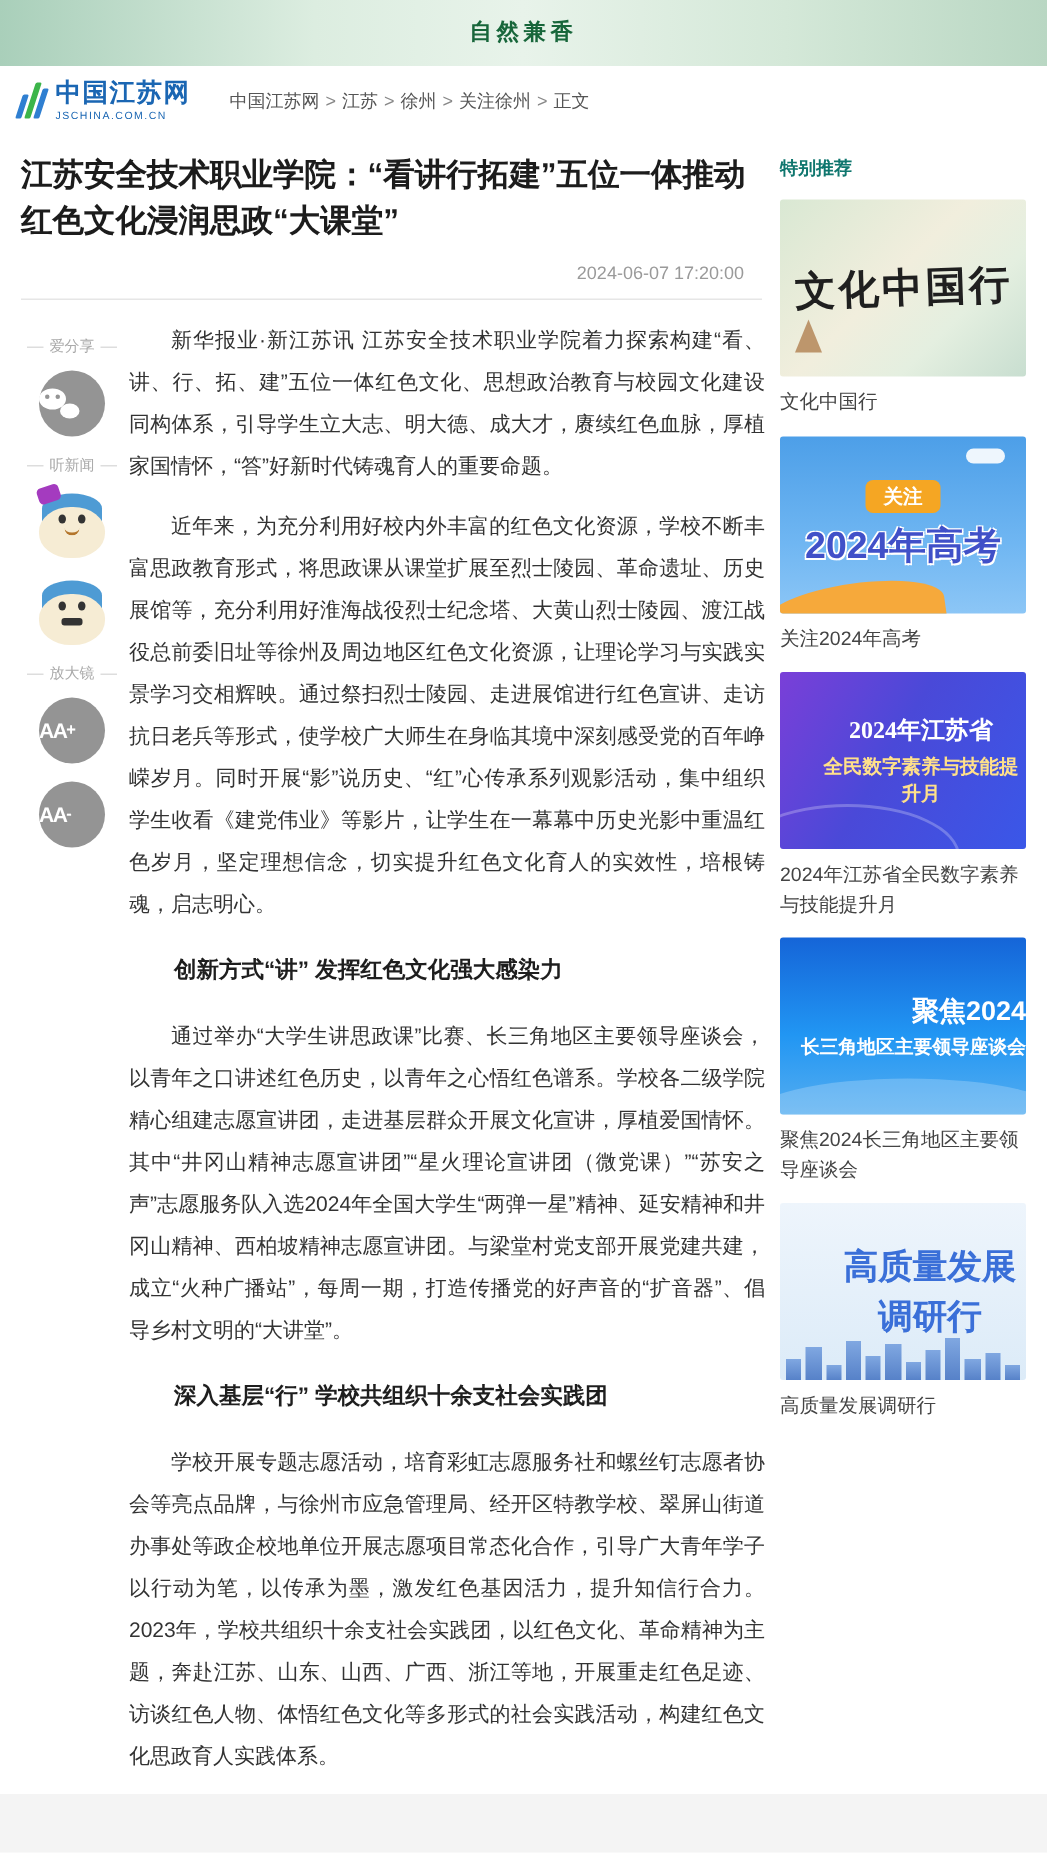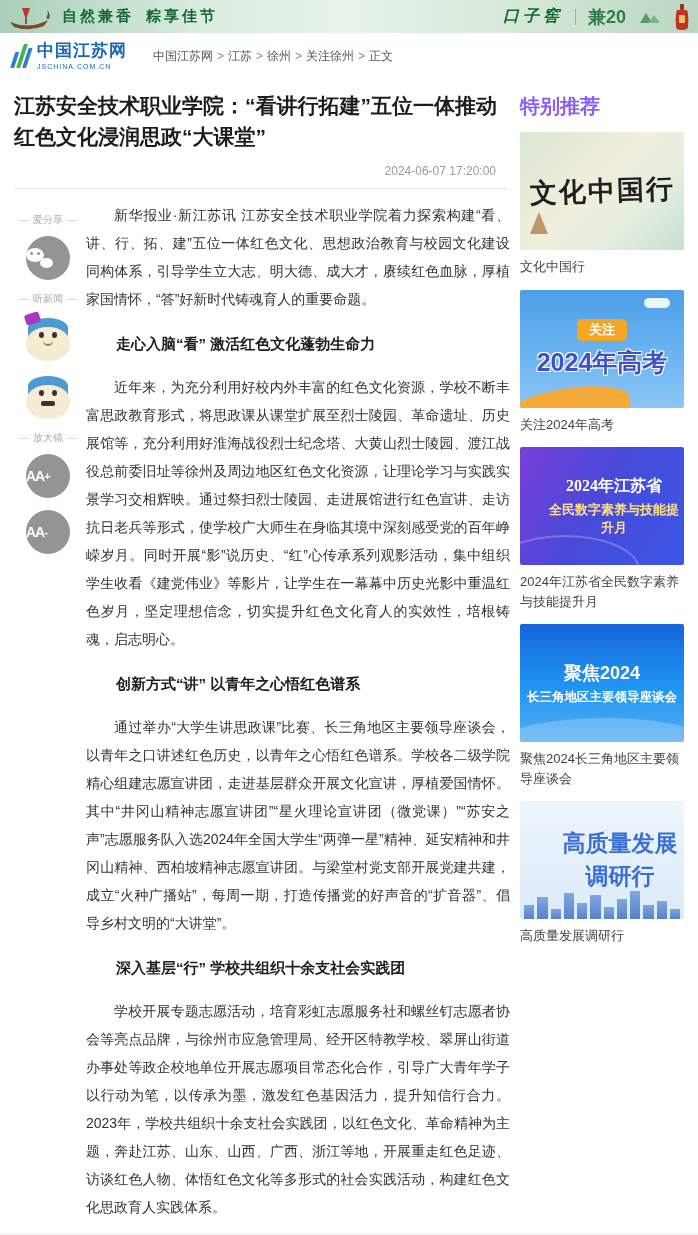--- a/index.html
+++ b/index.html
@@ -6,24 +6,25 @@
   html,body { margin:0; padding:0; }
   body {
     width:698px; background:#f4f4f4;
     font-family:"Liberation Sans", sans-serif;
     color:#333;
   }
   .page { width:698px; background:#fff; }
 
   
   .top-banner {
-    height:33px; display:flex; align-items:center; gap:12px;
+    height:44px; display:flex; align-items:center; gap:12px;
     padding:0 8px; cursor:pointer;
     background:linear-gradient(90deg,#a9cfba 0%,#dcede0 30%,#e8f3ea 50%,#d4e8d8 75%,#b9d7c3 100%);
     overflow:hidden;
+    flex-direction:column;
   }
   .banner-slogan { font-size:15px; font-weight:700; color:#17663a; letter-spacing:3px; white-space:nowrap; }
   .banner-brand { font-size:16px; font-weight:700; color:#0f6b35; letter-spacing:4px; font-style:italic; white-space:nowrap; }
   .banner-divider { width:1px; height:16px; background:#8fb89d; }
   .banner-edition { font-size:18px; font-weight:700; color:#2d7d4d; white-space:nowrap; }
   .spacer { flex:1; }
 
   
   .site-header { display:flex; align-items:center; padding:9px 14px 7px; background:#fff; }
   .logo { display:flex; align-items:center; gap:7px; cursor:pointer; }
@@ -69,21 +70,21 @@
   .mascot .bow { position:absolute; top:-2px; left:1px; width:15px; height:11px; background:#a43bbf; border-radius:3px; transform:rotate(-18deg); }
   .mascot .mouth { position:absolute; top:28px; left:17px; width:14px; height:5px; background:#333; border-radius:2px; }
   .mascot .smile { position:absolute; top:26px; left:19px; width:10px; height:5px; border-bottom:2px solid #b4762c; border-radius:0 0 8px 8px; }
 
   .article-col { flex:1; padding:12px 4px 0 6px; font-size:14px; color:#333; line-height:2.0; }
   .article-col p { margin:0 0 12px; text-indent:2em; text-align:justify; }
   .section-heading { font-size:15px; color:#1e1e1e; margin:16px 0 14px; text-indent:2em; font-weight:700; }
 
   
   .side-col { width:168px; margin-left:6px; padding-top:12px; }
-  .side-title { font-size:20px; font-weight:700; color:#8b5cf6; margin:0 0 12px; }
+  .side-title { font-size:12px; font-weight:700; color:#0f766e; margin:0 0 12px; }
   .card { margin-bottom:13px; cursor:pointer; }
   .card-img { width:164px; height:118px; border-radius:2px; position:relative; overflow:hidden;
     display:flex; flex-direction:column; align-items:center; justify-content:center; text-align:center; }
   .card-caption { font-size:13px; color:#444; line-height:1.5; margin-top:7px; }
 
   .img-culture { background:linear-gradient(135deg,#d9e8d3 0%,#f1eedd 45%,#e4efe0 70%,#c8ded0 100%); }
   .img-culture .calligraphy { font-size:27px; font-weight:700; color:#1f1f1f; letter-spacing:2px; transform:rotate(-2deg); font-family:"Liberation Serif", serif; }
   .img-culture .pagoda { position:absolute; left:10px; bottom:16px; width:0; height:0;
     border-left:9px solid transparent; border-right:9px solid transparent; border-bottom:22px solid #b08050; opacity:.8; }
 
@@ -91,21 +92,21 @@
   .img-gaokao .badge { background:#f5a623; color:#fff; font-weight:700; font-size:13px; padding:2px 12px; border-radius:5px; margin-bottom:5px; }
   .img-gaokao .big { font-size:25px; font-weight:700; color:#4050c8; text-shadow:1px 1px 0 #fff,-1px -1px 0 #fff,1px -1px 0 #fff,-1px 1px 0 #fff; }
   .img-gaokao .wave { position:absolute; left:-10px; bottom:-14px; width:120px; height:34px; background:#f6a93b; border-radius:50% 50% 0 0; transform:rotate(-8deg); }
   .img-gaokao .cloud { position:absolute; right:14px; top:8px; width:26px; height:10px; background:#fff; border-radius:8px; opacity:.9; }
 
   .img-digital { background:linear-gradient(120deg,#7a3fd8 0%,#4a49d8 45%,#3a57e8 100%);padding-left:24px; }
   .img-digital .l1 { font-size:16px; font-weight:700; color:#fff; font-family:"Liberation Serif", serif; }
   .img-digital .l2 { font-size:13px; font-weight:700; color:#ffe08a; margin-top:4px; font-family:"Liberation Serif", serif; }
   .img-digital .arc { position:absolute; left:-30px; bottom:-40px; width:150px; height:70px; border:2px solid rgba(255,255,255,.25); border-radius:50%; }
 
-  .img-forum { background:linear-gradient(180deg,#1565d8 0%,#2196f3 55%,#55adf0 100%); }
+  .img-forum { background:linear-gradient(180deg,#1565d8 0%,#2196f3 55%,#55adf0 100%);align-items:flex-end; }
   .img-forum .l1 { font-size:18px; font-weight:700; color:#fff; }
   .img-forum .l2 { font-size:12.5px; font-weight:700; color:#fff; margin-top:4px; }
   .img-forum .wave2 { position:absolute; left:-20px; bottom:-26px; width:210px; height:50px; border-radius:50%;
     background:rgba(255,255,255,.22); }
 
   .img-quality { background:linear-gradient(180deg,#eef5fc 0%,#dcebf8 100%);padding-left:36px; }
   .img-quality .l1 { font-size:23px; font-weight:700; color:#3a6fd8; font-family:"Liberation Serif", serif; }
   .img-quality .l2 { font-size:23px; font-weight:700; color:#3a6fd8; margin-top:2px; font-family:"Liberation Serif", serif; }
   .skyline { position:absolute; left:0; bottom:0; width:100%; height:30px; display:flex; align-items:flex-end; gap:3px; padding:0 4px; }
   .skyline i { display:block; flex:1; background:linear-gradient(180deg,#6f9bdd,#3f6fc0); opacity:.85; }
@@ -205,24 +206,23 @@
           </div>
           <div class="circle-btn">
             <span class="zoom-txt">AA</span>
               <span class="zoom-sign">-</span>
           </div>
         </div>
 
         <div class="article-col">
           <p>新华报业·新江苏讯 江苏安全技术职业学院着力探索构建“看、讲、行、拓、建”五位一体红色文化、思想政治教育与校园文化建设同构体系，引导学生立大志、明大德、成大才，赓续红色血脉，厚植家国情怀，“答”好新时代铸魂育人的重要命题。</p>
 
-          <h3 class="section-heading">走心入脑“看” 激活红色文化蓬勃生命力</h3>
           <p>近年来，为充分利用好校内外丰富的红色文化资源，学校不断丰富思政教育形式，将思政课从课堂扩展至烈士陵园、革命遗址、历史展馆等，充分利用好淮海战役烈士纪念塔、大黄山烈士陵园、渡江战役总前委旧址等徐州及周边地区红色文化资源，让理论学习与实践实景学习交相辉映。通过祭扫烈士陵园、走进展馆进行红色宣讲、走访抗日老兵等形式，使学校广大师生在身临其境中深刻感受党的百年峥嵘岁月。同时开展“影”说历史、“红”心传承系列观影活动，集中组织学生收看《建党伟业》等影片，让学生在一幕幕中历史光影中重温红色岁月，坚定理想信念，切实提升红色文化育人的实效性，培根铸魂，启志明心。</p>
 
-          <h3 class="section-heading">创新方式“讲” 以青年之心悟红色谱系</h3>
+          <h3 class="section-heading">创新方式“讲” 发挥红色文化强大感染力</h3>
           <p>通过举办“大学生讲思政课”比赛、长三角地区主要领导座谈会，以青年之口讲述红色历史，以青年之心悟红色谱系。学校各二级学院精心组建志愿宣讲团，走进基层群众开展文化宣讲，厚植爱国情怀。其中“井冈山精神志愿宣讲团”“星火理论宣讲团（微党课）”“苏安之声”志愿服务队入选2024年全国大学生“两弹一星”精神、延安精神和井冈山精神、西柏坡精神志愿宣讲团。与梁堂村党支部开展党建共建，成立“火种广播站”，每周一期，打造传播党的好声音的“扩音器”、倡导乡村文明的“大讲堂”。</p>
 
           <h3 class="section-heading">深入基层“行” 学校共组织十余支社会实践团</h3>
           <p>学校开展专题志愿活动，培育彩虹志愿服务社和螺丝钉志愿者协会等亮点品牌，与徐州市应急管理局、经开区特教学校、翠屏山街道办事处等政企校地单位开展志愿项目常态化合作，引导广大青年学子以行动为笔，以传承为墨，激发红色基因活力，提升知信行合力。2023年，学校共组织十余支社会实践团，以红色文化、革命精神为主题，奔赴江苏、山东、山西、广西、浙江等地，开展重走红色足迹、访谈红色人物、体悟红色文化等多形式的社会实践活动，构建红色文化思政育人实践体系。</p>
 
         </div>
       </div>
     </div>
 
     <div class="side-col">

